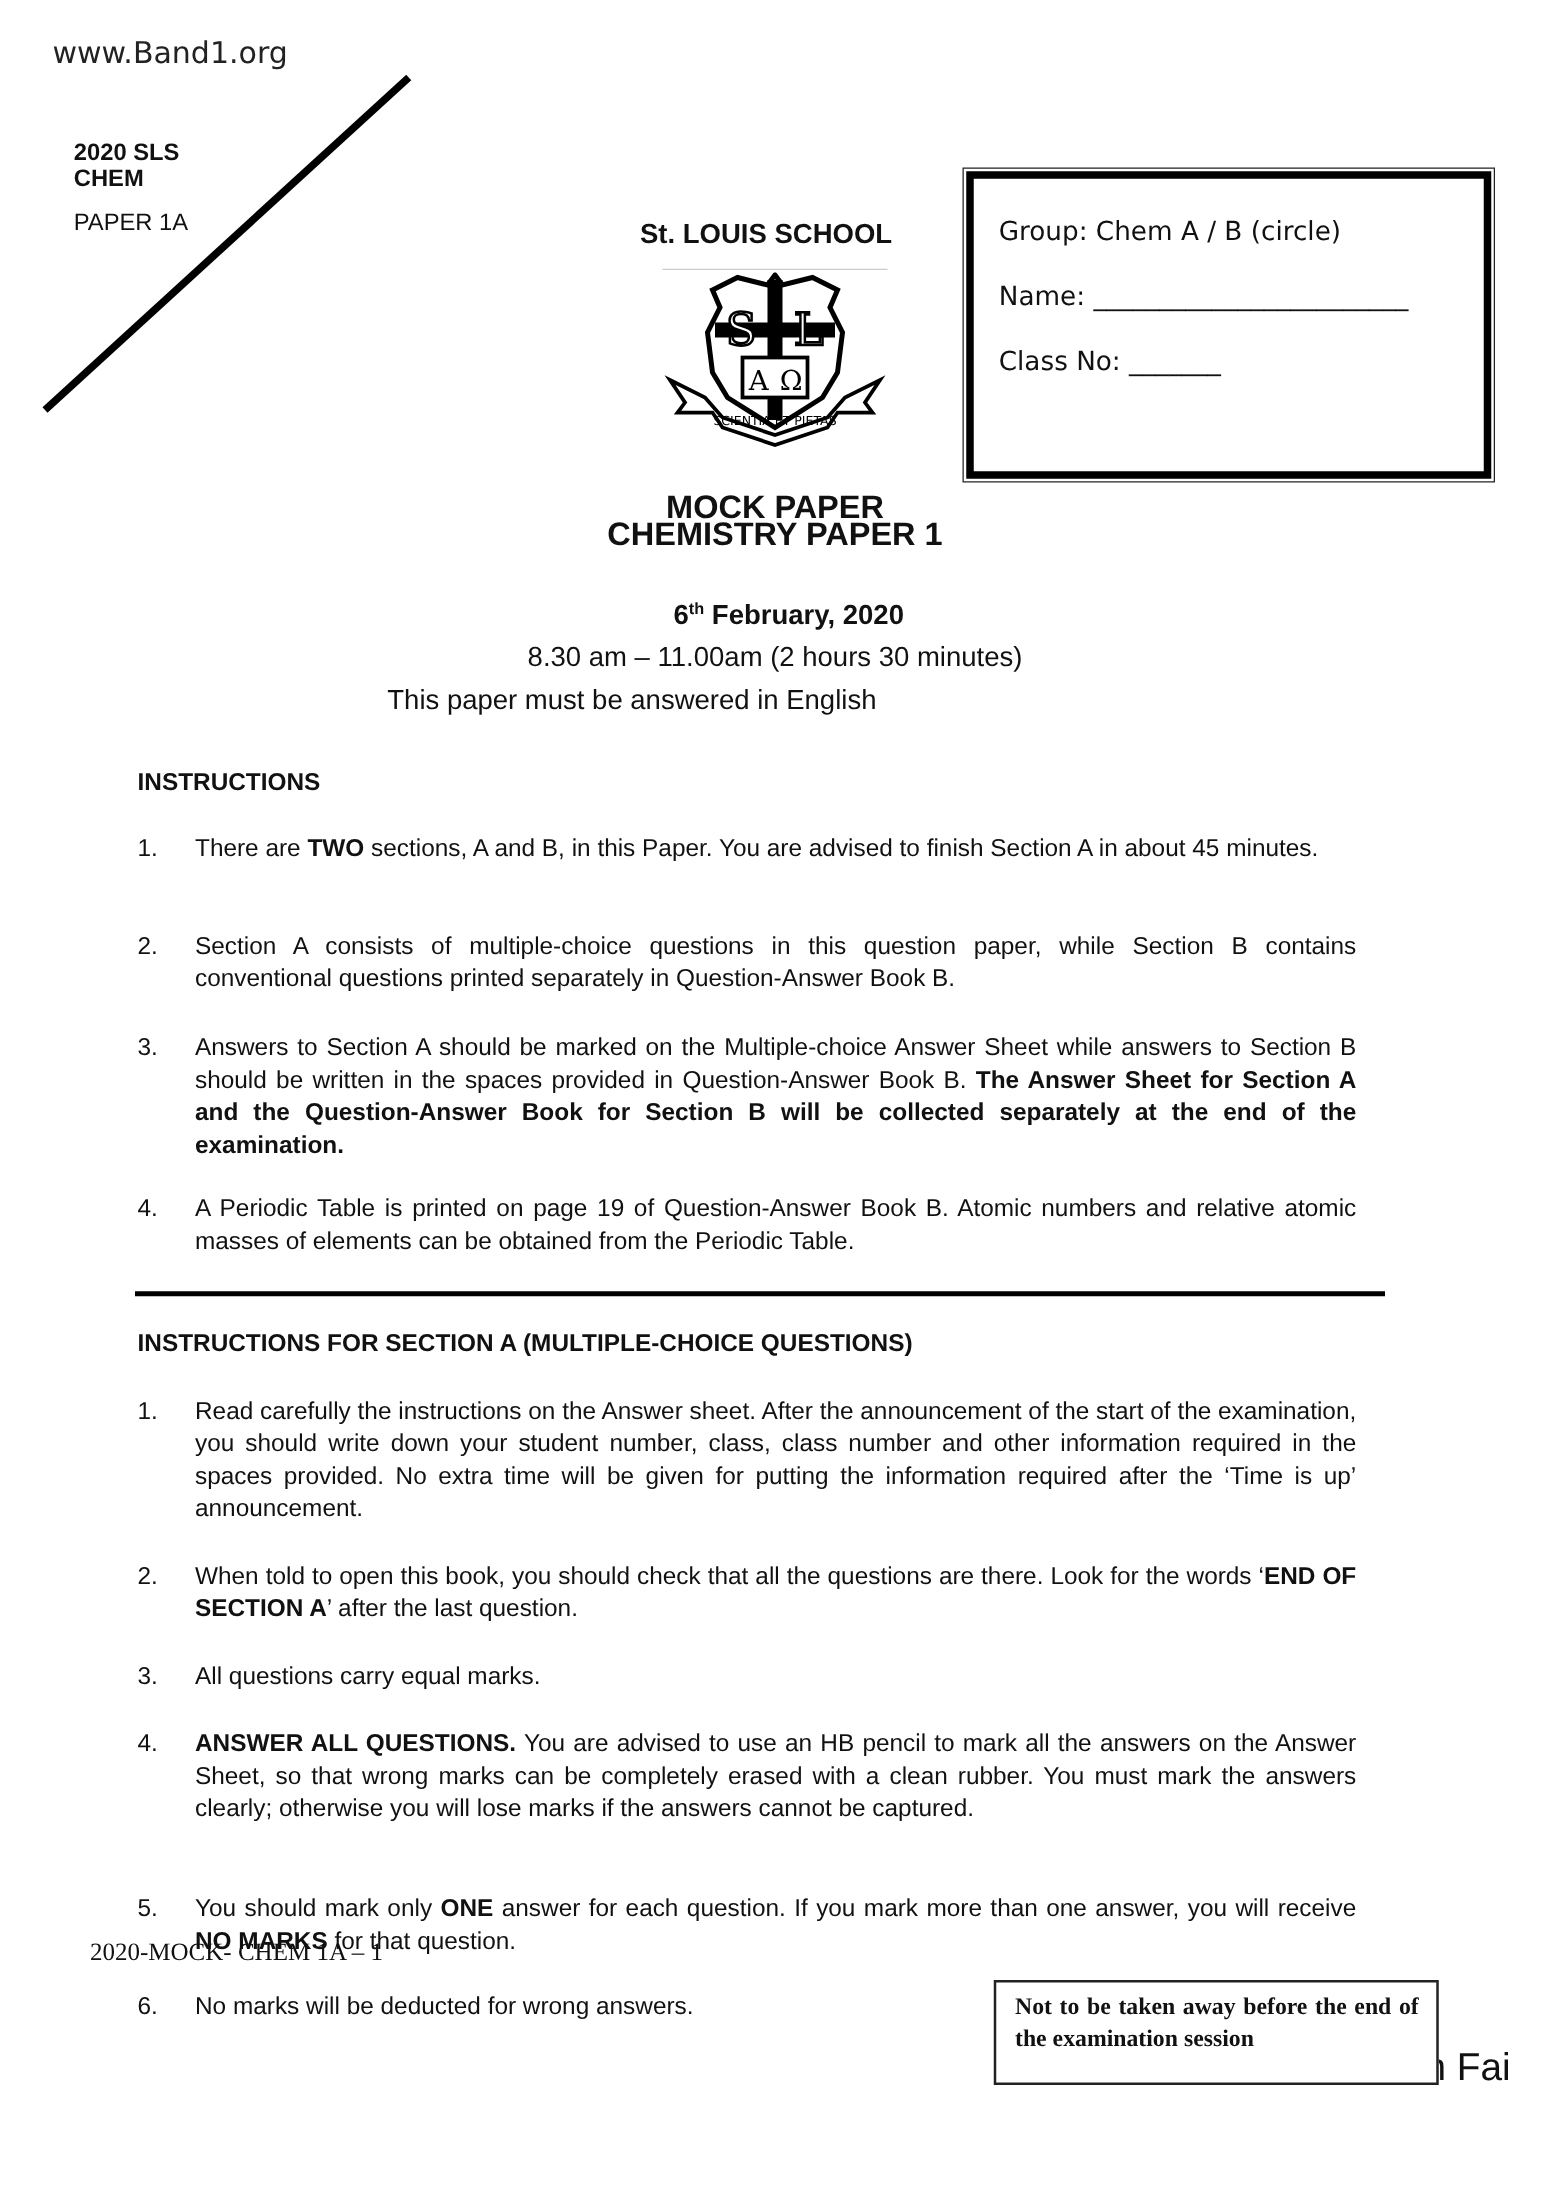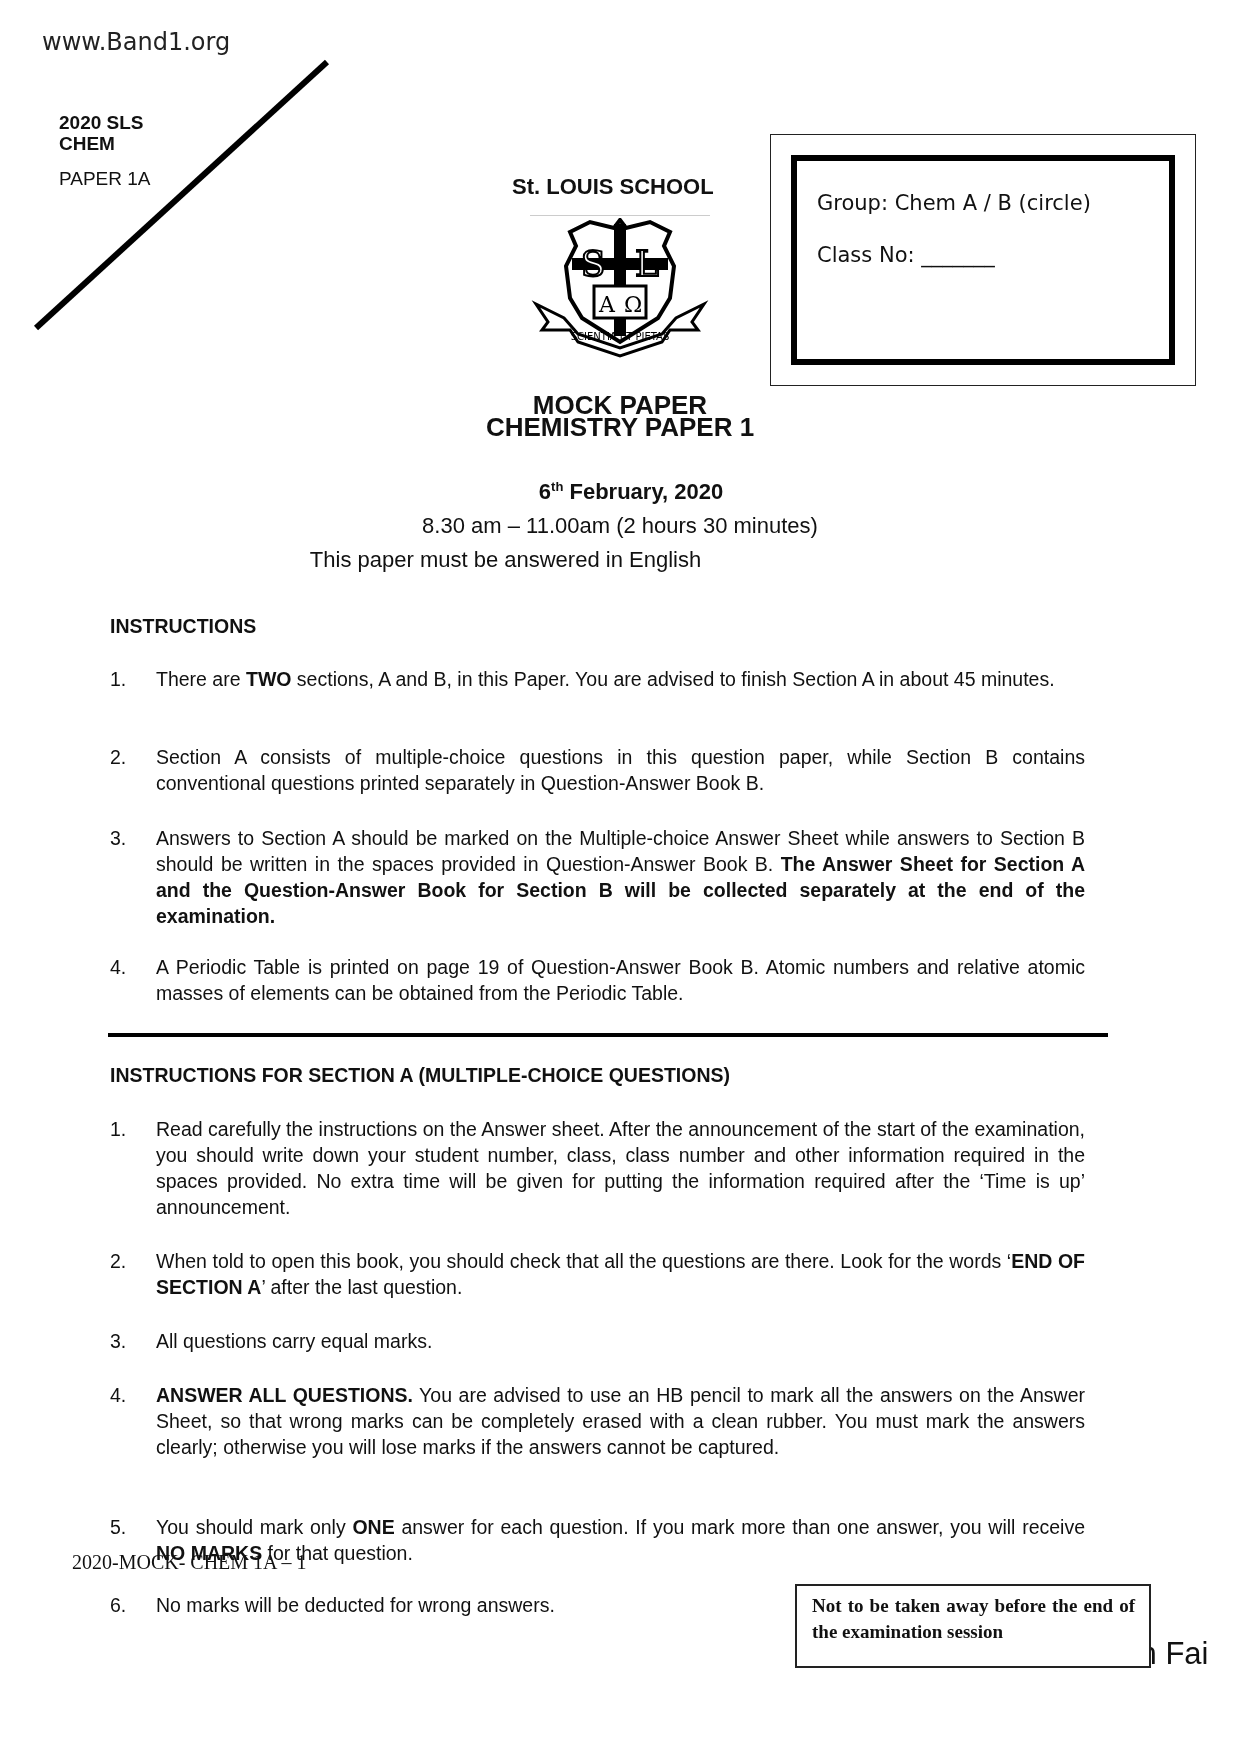--- a/index.html
+++ b/index.html
@@ -4,21 +4,21 @@
 <style>
   html, body { margin:0; padding:0; background:#ffffff; }
   body { width:1240px; height:1754px; position:relative; overflow:hidden; color:#111; font-family:"Liberation Sans", sans-serif; }
   .abs { position:absolute; }
   .watermark { left:42px; top:28px; font-family:"DejaVu Sans", sans-serif; font-size:24px; color:#222; }
   .code { left:59px; top:112px; font-weight:bold; font-size:19px; line-height:21px; }
   .paper { left:59px; top:168px; font-size:19px; }
   .diag { left:0; top:0; }
   .logo-rule { left:530px; top:215px; width:180px; height:1px; background:#ccc; }
   .logo { left:530px; top:218px; }
-  .infobox { left:770px; top:134px; width:426px; height:252px; border:1px solid #222; box-sizing:border-box; padding:20px; }
+  .infobox { left:770px; top:134px; width:426px; height:252px; border:1px solid #222; box-sizing:border-box; padding:2px; }
   .infobox-inner { width:100%; height:100%; border:6px solid #000; box-sizing:border-box; padding:30px 0 0 20px; font-family:"DejaVu Sans", sans-serif; font-size:21px; }
   .infobox-inner div { height:52px; }
   .title { left:0; width:1240px; text-align:center; font-weight:bold; font-size:26px; line-height:32px; }
   .title1 { top:389px; }
   .title2 { top:411px; }
   .date { left:0; width:1240px; text-align:center; top:479px; font-weight:bold; font-size:22px;padding-left:11px; }
   .date sup { font-size:13px; }
   .time { left:0; width:1240px; text-align:center; top:513px; font-size:22px; }
   .lang { left:0; width:1011px; text-align:center; top:547px; font-size:22px; }
   .h { left:110px; font-weight:bold; font-size:19.5px; }
@@ -60,20 +60,21 @@
   <text x="117" y="58" font-family="DejaVu Serif, serif" font-size="36" fill="#fff" stroke="#000" stroke-width="2" text-anchor="middle">L</text>
   <rect x="64" y="68" width="52" height="32" fill="#fff" stroke="#000" stroke-width="3"></rect>
   <text x="77" y="94" font-family="DejaVu Serif, serif" font-size="22" text-anchor="middle">A</text>
   <text x="103" y="94" font-family="DejaVu Serif, serif" font-size="22" text-anchor="middle">Ω</text>
   <text x="90" y="122" font-family="DejaVu Sans, sans-serif" font-size="10" text-anchor="middle">SCIENTIA ET PIETAS</text>
 </svg>
 
 <div class="abs infobox">
   <div class="infobox-inner">
     <div>Group: Chem A / B (circle)</div>
+    <div>Name: ________________________</div>
     <div>Class No: _______</div>
   </div>
 </div>
 
 <div class="abs title title1">MOCK PAPER</div>
 <div class="abs title title2">CHEMISTRY PAPER 1</div>
 
 <div class="abs date"><span>6</span><sup>th</sup><span> February, 2020</span></div>
 <div class="abs time">8.30 am – 11.00am (2 hours 30 minutes)</div>
 <div class="abs lang">This paper must be answered in English</div>

